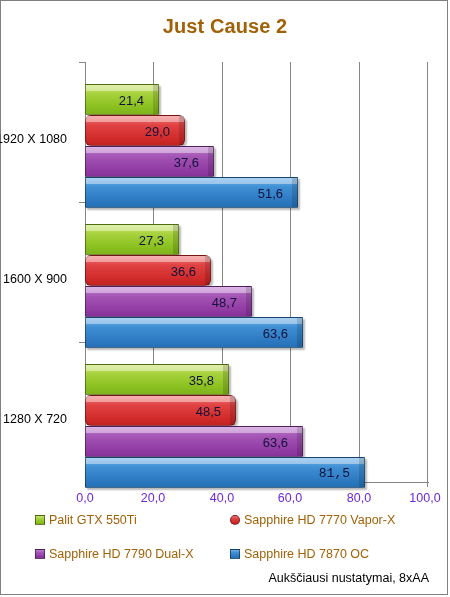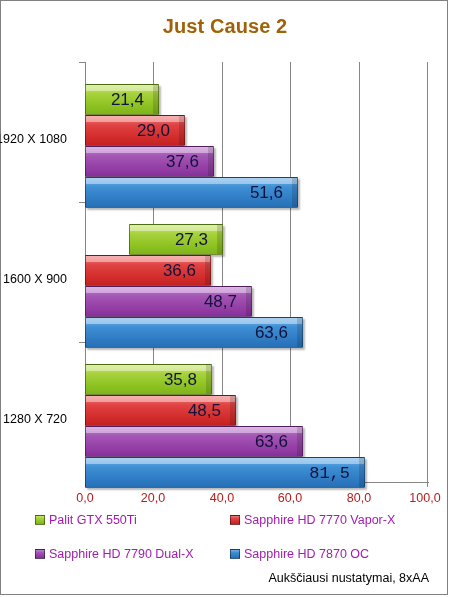--- a/index.html
+++ b/index.html
@@ -103,27 +103,27 @@
     right: 0; top: 0; bottom: 0;
     width: 5px;
     background: rgba(0,0,0,0.14);
     pointer-events: none;
   }
   .bar-label {
     position: absolute;
     right: 14px;
     top: 50%;
     transform: translateY(-50%);
-    font-size: 17px;
+    font-size: 13px;
     color: #12123c;
     white-space: nowrap;
   }
 
   .s0 { background: linear-gradient(to bottom, #c8e36a 0%, #a6d13c 32%, #8cc220 72%, #7fb41c 100%); }
-  .s1 { background: linear-gradient(to bottom, #f07878 0%, #e04242 32%, #d32d2d 72%, #c42222 100%); }
+  .s1 { background: linear-gradient(to bottom, #f07878 0%, #e04242 32%, #d32d2d 72%, #c42222 100%); border-radius: 6px; }
   .s2 { background: linear-gradient(to bottom, #bf7fd0 0%, #a355b4 32%, #943ea6 72%, #86319a 100%); }
   .s3 { background: linear-gradient(to bottom, #6fb0e8 0%, #3f8fd4 32%, #2f7cc4 72%, #2670b6 100%); }
 
   
   .cat-label {
     position: absolute;
     right: 380px;
     width: 82px;
     text-align: right;
     font-size: 12.5px;
@@ -132,38 +132,38 @@
   }
 
   
   .axis-label {
     position: absolute;
     top: 490px;
     width: 60px;
     margin-left: -30px;
     text-align: center;
     font-size: 12.5px;
-    color: #b91c1c;
+    color: #6d28d9;
   }
 
   
   #legend {
     position: absolute;
     left: 34px;
     top: 512px;
     width: 400px;
     display: grid;
     grid-template-columns: 195px 205px;
     grid-row-gap: 20px;
   }
   .legend-entry {
     display: flex;
     align-items: center;
     font-size: 12.5px;
-    color: #a21caf;
+    color: #a16207;
     white-space: nowrap;
   }
   .legend-swatch {
     width: 10px;
     height: 10px;
     margin-right: 4px;
     border: 1px solid rgba(0,0,0,0.45);
     box-sizing: border-box;
     flex: 0 0 auto;
   }
@@ -223,21 +223,21 @@
     <div class="bar-bevel"></div>
     <span class="bar-label">37,6</span>
   </div>
   <div class="bar s3" style="left:84px; top:176px; width:213px;">
     <div class="bar-hilite"></div>
     <div class="bar-bevel"></div>
     <span class="bar-label">51,6</span>
   </div>
   <div class="cat-label" style="top:131px;">1920 X 1080</div>
 
-  <div class="bar s0" style="left:84px; top:223px; width:94px;margin-left:44px;">
+  <div class="bar s0" style="left:84px; top:223px; width:94px;">
     <div class="bar-hilite"></div>
     <div class="bar-bevel"></div>
     <span class="bar-label">27,3</span>
   </div>
   <div class="bar s1" style="left:84px; top:254px; width:126px;">
     <div class="bar-hilite"></div>
     <div class="bar-bevel"></div>
     <span class="bar-label">36,6</span>
   </div>
   <div class="bar s2" style="left:84px; top:285px; width:167px;">
@@ -245,21 +245,21 @@
     <div class="bar-bevel"></div>
     <span class="bar-label">48,7</span>
   </div>
   <div class="bar s3" style="left:84px; top:316px; width:218px;">
     <div class="bar-hilite"></div>
     <div class="bar-bevel"></div>
     <span class="bar-label">63,6</span>
   </div>
   <div class="cat-label" style="top:271px;">1600 X 900</div>
 
-  <div class="bar s0" style="left:84px; top:363px; width:127px;">
+  <div class="bar s0" style="left:84px; top:363px; width:144px;">
     <div class="bar-hilite"></div>
     <div class="bar-bevel"></div>
     <span class="bar-label">35,8</span>
   </div>
   <div class="bar s1" style="left:84px; top:394px; width:151px;">
     <div class="bar-hilite"></div>
     <div class="bar-bevel"></div>
     <span class="bar-label">48,5</span>
   </div>
   <div class="bar s2" style="left:84px; top:425px; width:218px;">

